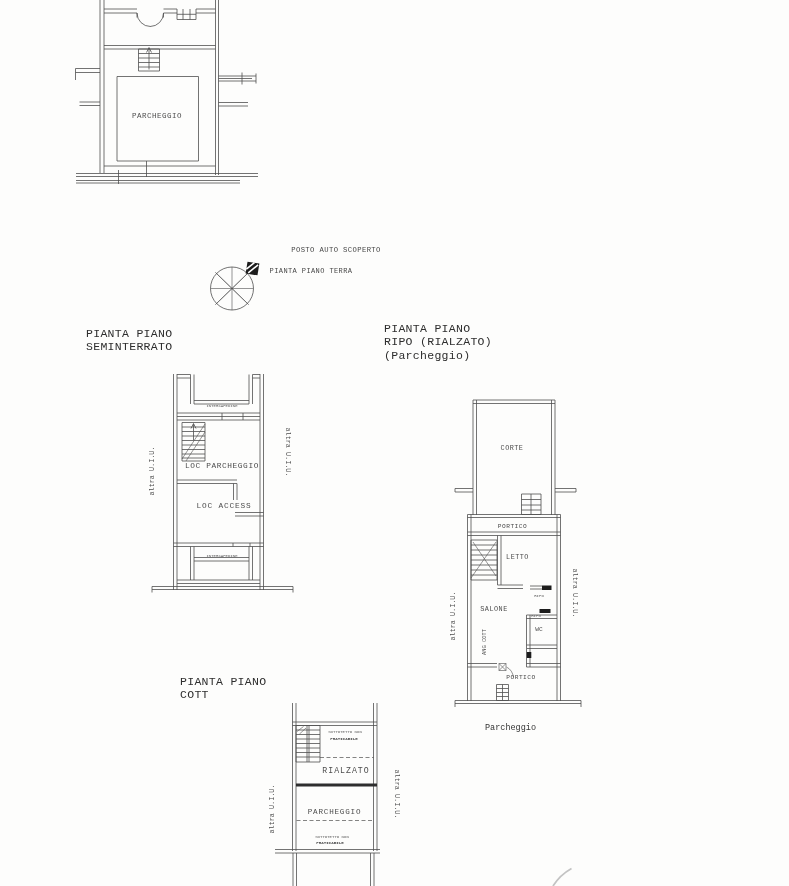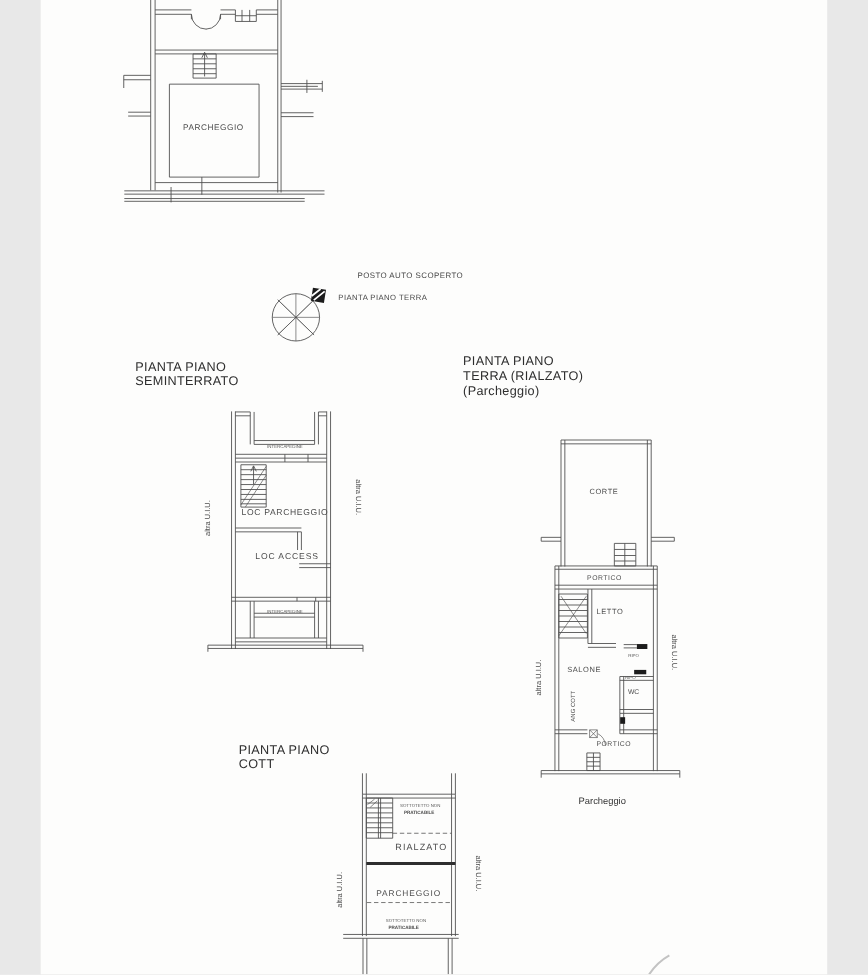--- a/index.html
+++ b/index.html
@@ -1,19 +1,19 @@
 <!DOCTYPE html>
 <html><head>
 <meta charset="utf-8">
 <style>
   html,body{margin:0;padding:0;background:#e8e8e8;}
   #page{
-    position:relative;width:715px;height:886px;margin:0 auto;
+    position:relative;width:789px;height:886px;margin:0 auto;
     background:#fdfdfc;overflow:hidden;
-    font-family:Liberation Sans, sans-serif;
+    font-family:Liberation Mono, monospace;
   }
   svg{position:absolute;left:0;top:0;}
   svg path, svg rect, svg circle, svg line{stroke:#4f4f4f;stroke-width:0.8;fill:none;stroke-linecap:butt;}
   svg .fillink{fill:#1c1c1c;stroke:none;}
   svg .heavy{stroke:#2e2e2e;stroke-width:2.8;}
   svg .dash{stroke-dasharray:4 2.5;stroke-width:0.7;}
   svg .thin{stroke-width:0.6;}
   svg .whiteln{stroke:#ffffff;stroke-width:1.6;}
   svg .pen{stroke:#c3c3c3;stroke-width:1.8;}
   .lbl{
@@ -192,21 +192,21 @@
   <span class="lbl" style="left:309px;top:250px;font-size:7.2px;letter-spacing:0.4px;color:#474747;margin-left:27px;">POSTO AUTO SCOPERTO</span>
   <span class="lbl" style="left:311px;top:270.5px;font-size:7px;letter-spacing:0.4px;color:#474747;">PIANTA PIANO TERRA</span>
 
   <div class="title" style="left:86px;top:313px;">
     <span>PIANTA PIANO</span>
     <span>SEMINTERRATO</span>
   </div>
 
   <div class="title" style="left:384px;top:308px;">
     <span>PIANTA PIANO</span>
-    <span>TERRA (RIALZATO)</span>
+    <span>RIPO (RIALZATO)</span>
     <span style="margin-top:2px;">(Parcheggio)</span>
   </div>
 
   <div class="title" style="left:180px;top:661px;">
     <span>PIANTA PIANO</span>
     <span>COTT</span>
   </div>
 
   <span class="lbl tiny" style="left:221.5px;top:406px;">INTERCAPEDINE</span>
   <span class="lbl" style="left:222px;top:466px;font-size:7.8px;letter-spacing:0.6px;">LOC PARCHEGGIO</span>

